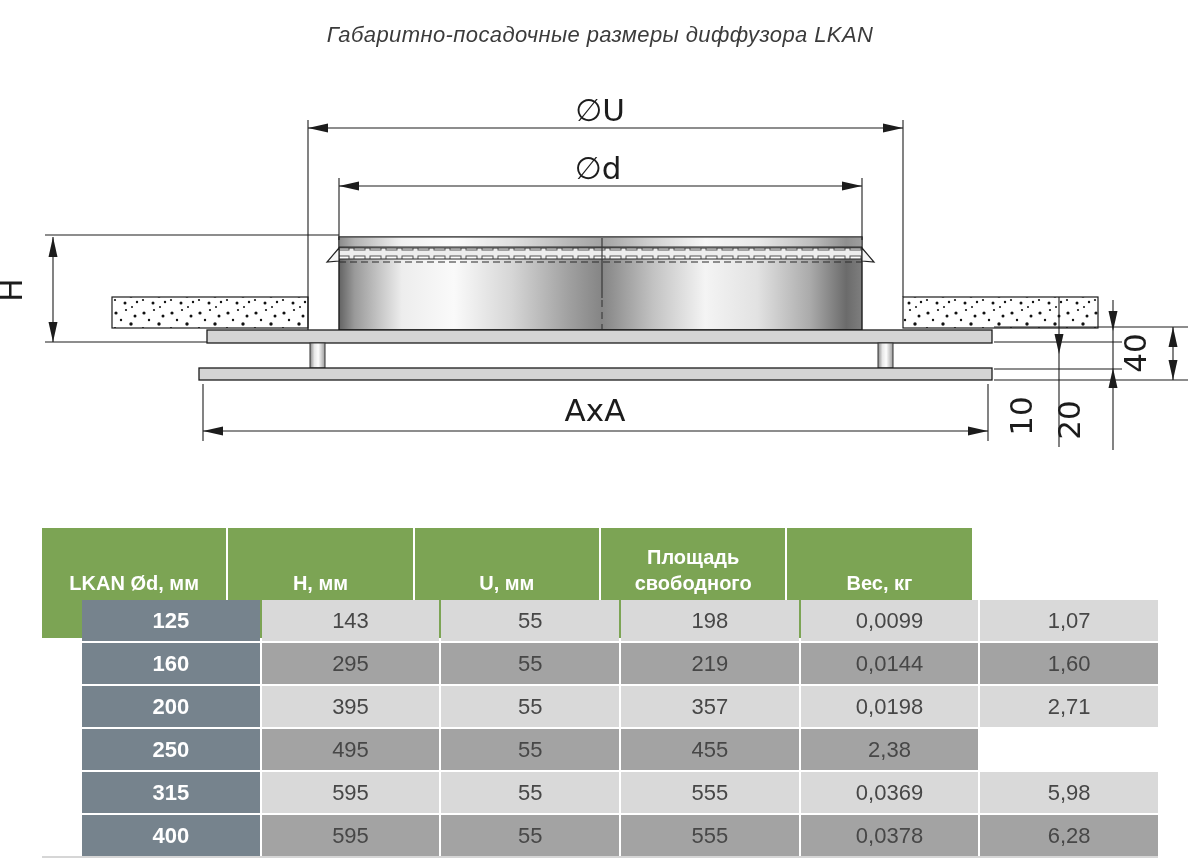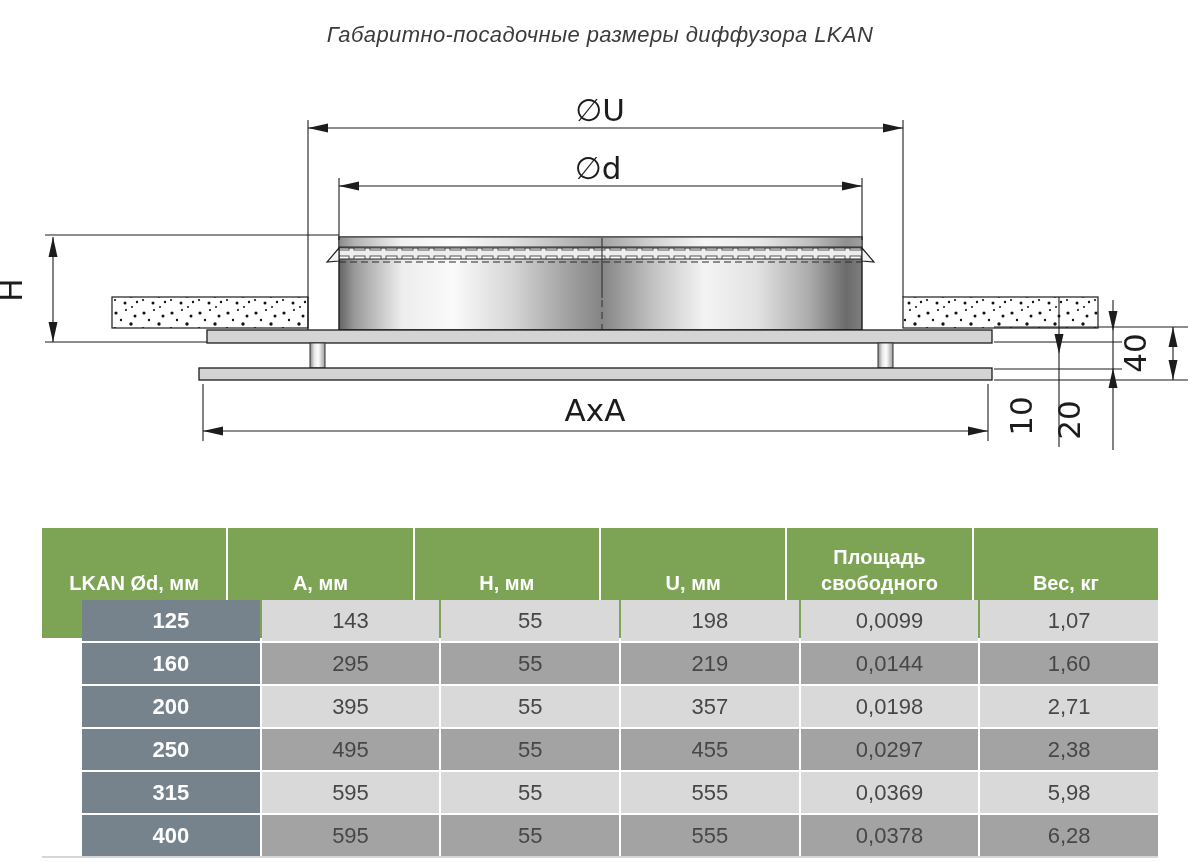--- a/index.html
+++ b/index.html
@@ -148,21 +148,20 @@
       <line x1="1113" y1="300" x2="1113" y2="450"></line>
       <polygon points="1113,331 1108.5,311 1117.5,311" fill="#1c1c1c" stroke="none"></polygon>
       <polygon points="1113,368 1108.5,388 1117.5,388" fill="#1c1c1c" stroke="none"></polygon>
       <text x="1080" y="420" text-anchor="middle" font-size="31" stroke="none" transform="rotate(-90 1080 420)">20</text>
     </g>
   </svg>
 
   <div class="dim-table">
     <div class="hrow">
       <div class="hcell">LKAN Ød, мм</div>
-      <div class="hcell">A, мм</div>
       <div class="hcell">H, мм</div>
       <div class="hcell">U, мм</div>
       <div class="hcell">Площадь свободного сечения А, м²</div>
       <div class="hcell">Вес, кг</div>
     </div>
     <div>
       <div class="row">
         <div class="cell lbl">125</div>
         <div class="cell">143</div>
         <div class="cell">55</div>
@@ -184,21 +183,20 @@
         <div class="cell">55</div>
         <div class="cell">357</div>
         <div class="cell">0,0198</div>
         <div class="cell">2,71</div>
       </div>
       <div class="row">
         <div class="cell lbl">250</div>
         <div class="cell">495</div>
         <div class="cell">55</div>
         <div class="cell">455</div>
-        <div class="cell">0,0297</div>
         <div class="cell">2,38</div>
       </div>
       <div class="row">
         <div class="cell lbl">315</div>
         <div class="cell">595</div>
         <div class="cell">55</div>
         <div class="cell">555</div>
         <div class="cell">0,0369</div>
         <div class="cell">5,98</div>
       </div>

